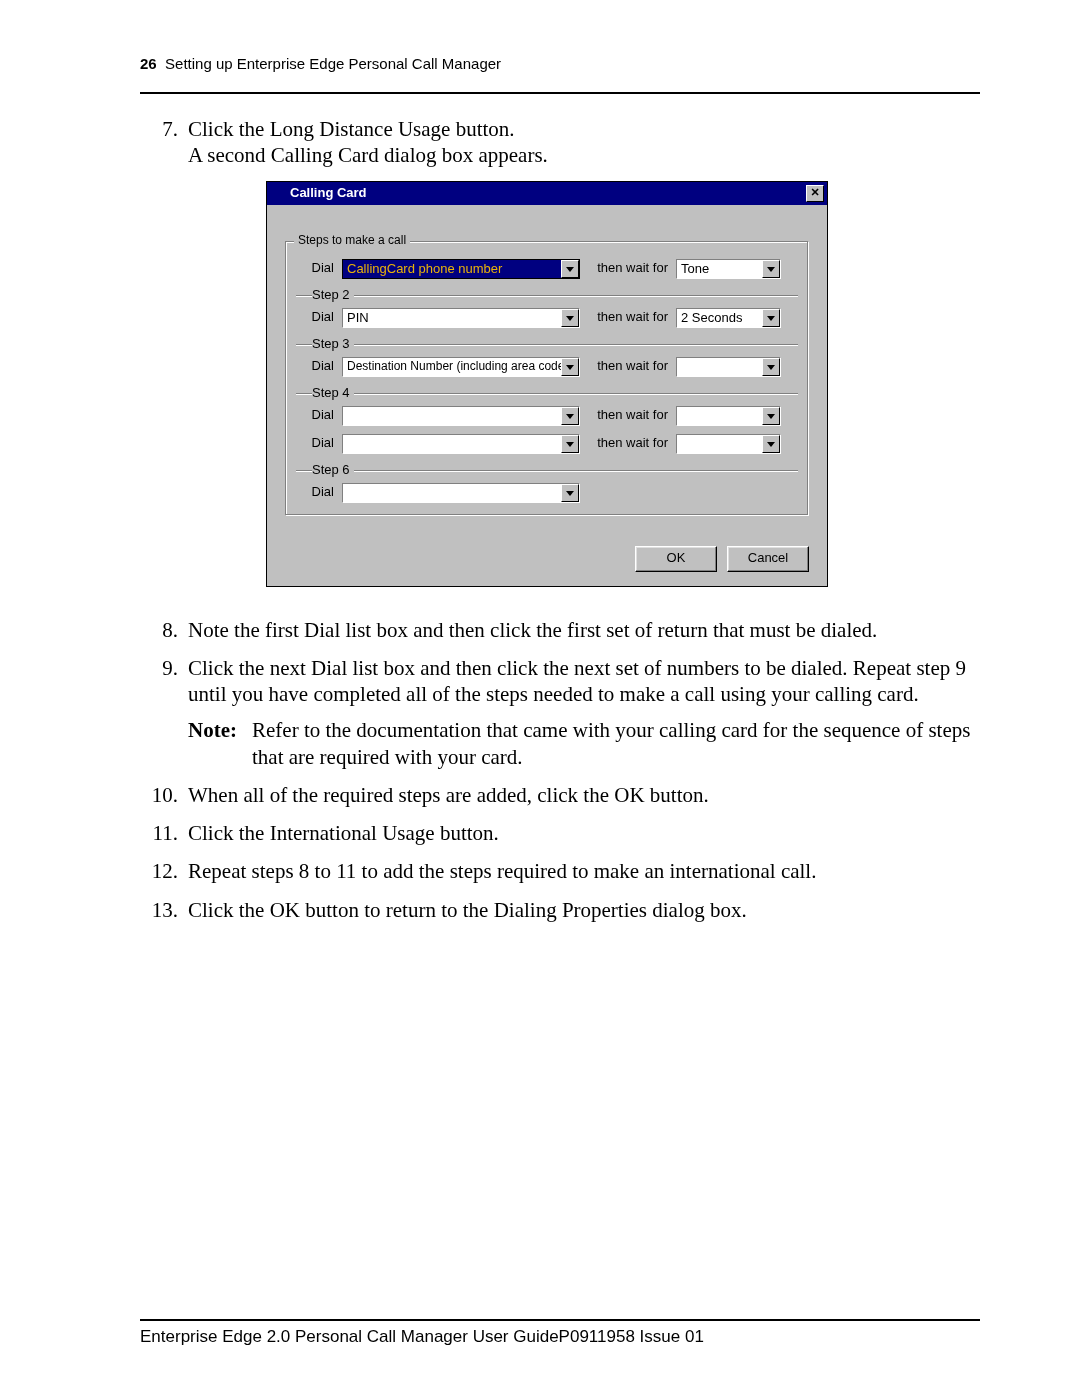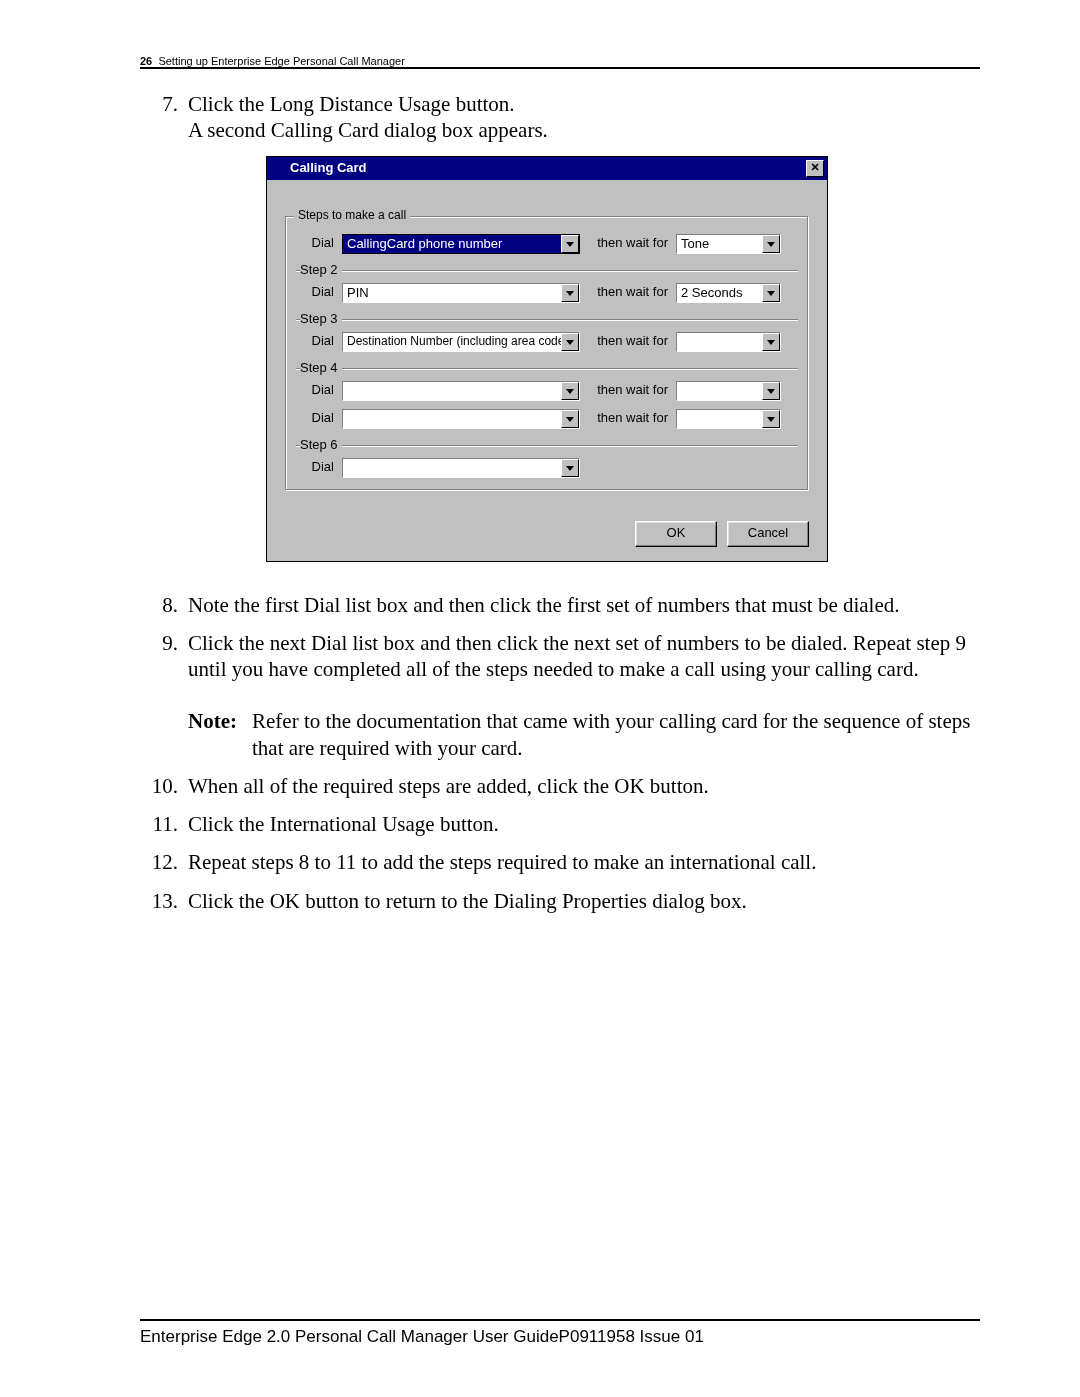--- a/index.html
+++ b/index.html
@@ -11,23 +11,23 @@
   }
   .page {
     width: 1080px;
     height: 1397px;
     position: relative;
     box-sizing: border-box;
     padding: 55px 100px 50px 140px;
   }
   .header-line {
     border-bottom: 2px solid #000;
-    padding-bottom: 0;
+    padding-bottom: 20px;
     font-family: Arial, Helvetica, sans-serif;
-    font-size: 11px;
+    font-size: 15px;
   }
   .header-line b { font-weight: bold; }
   .footer-line {
     border-top: 2px solid #000;
     padding-top: 6px;
     font-family: Arial, Helvetica, sans-serif;
     font-size: 17px;
     position: absolute;
     left: 140px; right: 100px;
     bottom: 50px;
@@ -50,21 +50,21 @@
   }
   ol.steps .num {
     width: 38px;
     flex-shrink: 0;
     text-align: right;
     padding-right: 10px;
   }
   ol.steps .body {
     flex: 1;
   }
-  .note-row { display:flex; margin-top:26px;}
+  .note-row { display:flex; margin-top:10px;}
   .note-label { width:64px; flex-shrink:0; font-weight:bold;}
   .bold { font-weight: normal; }
 
   
   .dialog-wrap {
     margin: 12px 0 18px 78px;
   }
   .dialog {
     width: 560px;
     background: #c0c0c0;
@@ -116,21 +116,21 @@
     padding: 0 4px;
     font-size: 12px;
   }
   .step-sep {
     position: relative;
     height: 14px;
     margin: 2px -4px;
   }
   .step-sep .lbl {
     position: absolute;
-    left: 4px; top: 0;
+    left: 16px; top: 0;
     background: #c0c0c0;
     padding-right: 4px;
     font-size: 13px;
     z-index: 2;
   }
   .step-sep::after {
     content:"";
     position:absolute;
     left:0; right:0; top:8px;
     border-top:1px solid #808080;
@@ -156,21 +156,21 @@
     box-sizing:border-box;
   }
   .combo.sel { outline:1px solid #000; outline-offset:-1px;}
   .combo .val {
     flex:1;
     padding: 1px 4px;
     white-space: nowrap;
     overflow: hidden;
     font-size:13px;
   }
-  .combo .val.hl { background:#000080; color:#ffffff; }
+  .combo .val.hl { background:#000080; color:#eab308; }
   .combo .arrow {
     width:16px;
     background:#c0c0c0;
     border-top:1px solid #fff;
     border-left:1px solid #fff;
     border-right:1px solid #000;
     border-bottom:1px solid #000;
     position:relative;
   }
   .combo .arrow::after{
@@ -322,21 +322,21 @@
                 <div class="winbtn">Cancel</div>
               </div>
             </div>
           </div>
         </div>
       </li>
 
       <li>
         <div class="num">8.</div>
         <div class="body">
-          <span>Note the first </span><span class="bold">Dial</span><span> list box and then click the first set of numbers that must be dialed.</span>
+          <span>Note the first </span><span class="bold">Dial</span><span> list box and then click the first set of return that must be dialed.</span>
         </div>
       </li>
 
       <li>
         <div class="num">9.</div>
         <div class="body">
           <span>Click the next </span><span class="bold">Dial</span><span> list box and then click the next set of numbers to be dialed. Repeat step 9 until you have completed all of the steps needed to make a call using your calling card.</span>
           <div class="note-row">
             <div class="note-label">Note:</div>
             <div>Refer to the documentation that came with your calling card for the sequence of steps that are required with your card.</div>

